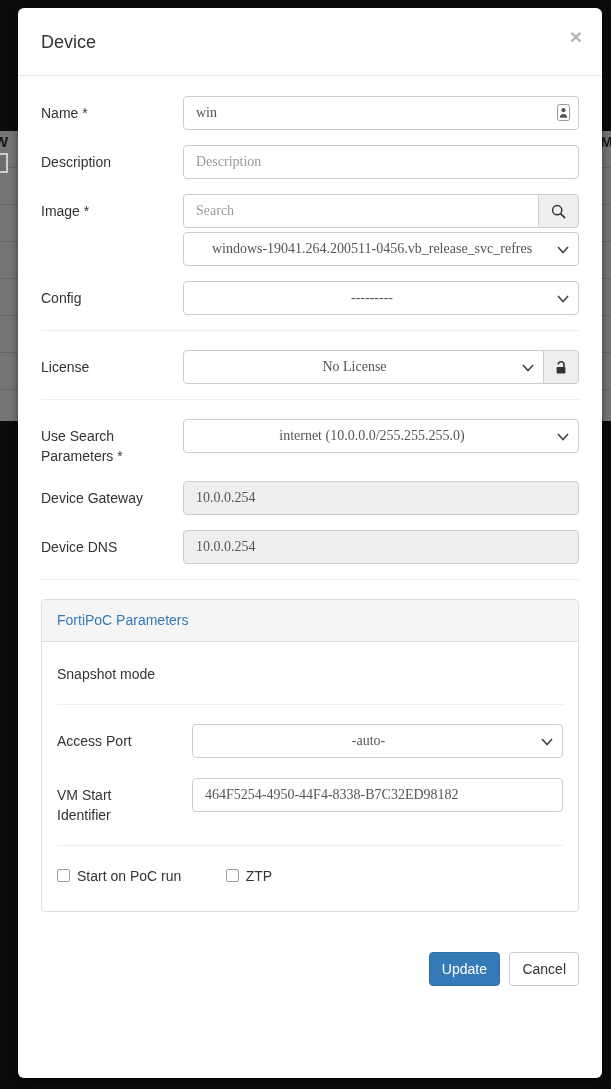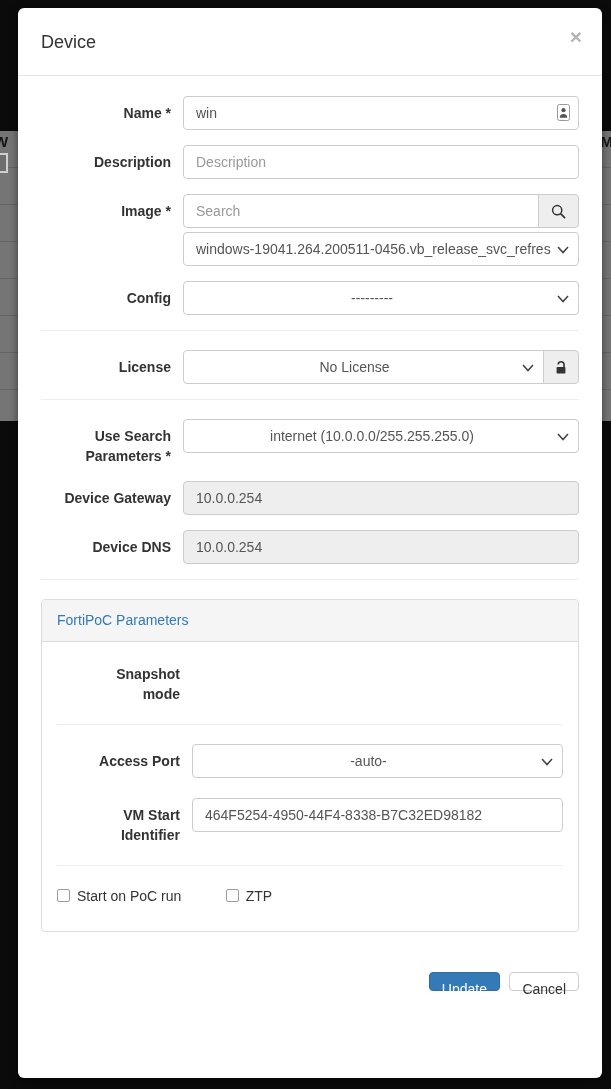--- a/index.html
+++ b/index.html
@@ -45,30 +45,30 @@
     font-size:21px; font-weight:bold; color:#b4b4b4; line-height:18px;
     cursor:pointer; background:none; border:none;
     font-family:"Liberation Sans", sans-serif;
   }
   .modal-body { padding:20px 23px 0 23px; }
 
   
   .frow { display:flex; margin-bottom:15px; }
   .frow .lbl {
     width:142px; flex:0 0 142px; padding-top:7px; padding-right:12px;
-    font-size:14px; font-weight:bold; color:#333; line-height:20px;text-align:right;
+    font-size:14px; font-weight:normal; color:#333; line-height:20px;
   }
   .frow .fld { flex:1; min-width:0; }
 
   .ctl, .sel {
     width:100%; height:34px;
     border:1px solid #ccc; border-radius:4px;
     padding:6px 12px; font-size:14px; color:#555;
     background:#fff; line-height:20px;
-    font-family:Liberation Sans, sans-serif;
+    font-family:Liberation Serif, serif;
   }
   input.ctl::placeholder { color:#999; opacity:1; }
   .ctl:disabled, .ctl.disabled { background:#eee; cursor:not-allowed; }
 
   .sel { position:relative; cursor:pointer;text-align:center; }
   .sel .sel-text {
     overflow:hidden; white-space:nowrap; padding-right:18px; color:#555;
   }
   .sel .chev { position:absolute; right:9px; top:13px; pointer-events:none; }
 
@@ -109,21 +109,21 @@
     font-size:14px; color:#333; line-height:20px; max-width:135px; cursor:pointer;
   }
   .chk-box {
     position:absolute; left:0; top:3px; width:13px; height:13px;
     border:1px solid #9d9d9d; border-radius:2px; background:#fff;
   }
 
   
   .modal-footer { padding:20px 23px 40px 23px; text-align:right; }
   .btn {
-    display:inline-block; height:19px; padding:6px 12px;
+    display:inline-block; height:34px; padding:6px 12px;
     font-size:14px; line-height:20px; border-radius:4px; cursor:pointer;
     font-family:"Liberation Sans", sans-serif;
   }
   .btn-primary { background:#337ab7; border:1px solid #2e6da4; color:#fff; }
   .btn-default { background:#fff; border:1px solid #ccc; color:#333; margin-left:5px; }
 </style>
 </head>
 <body>
 
 <div class="bg-band">

